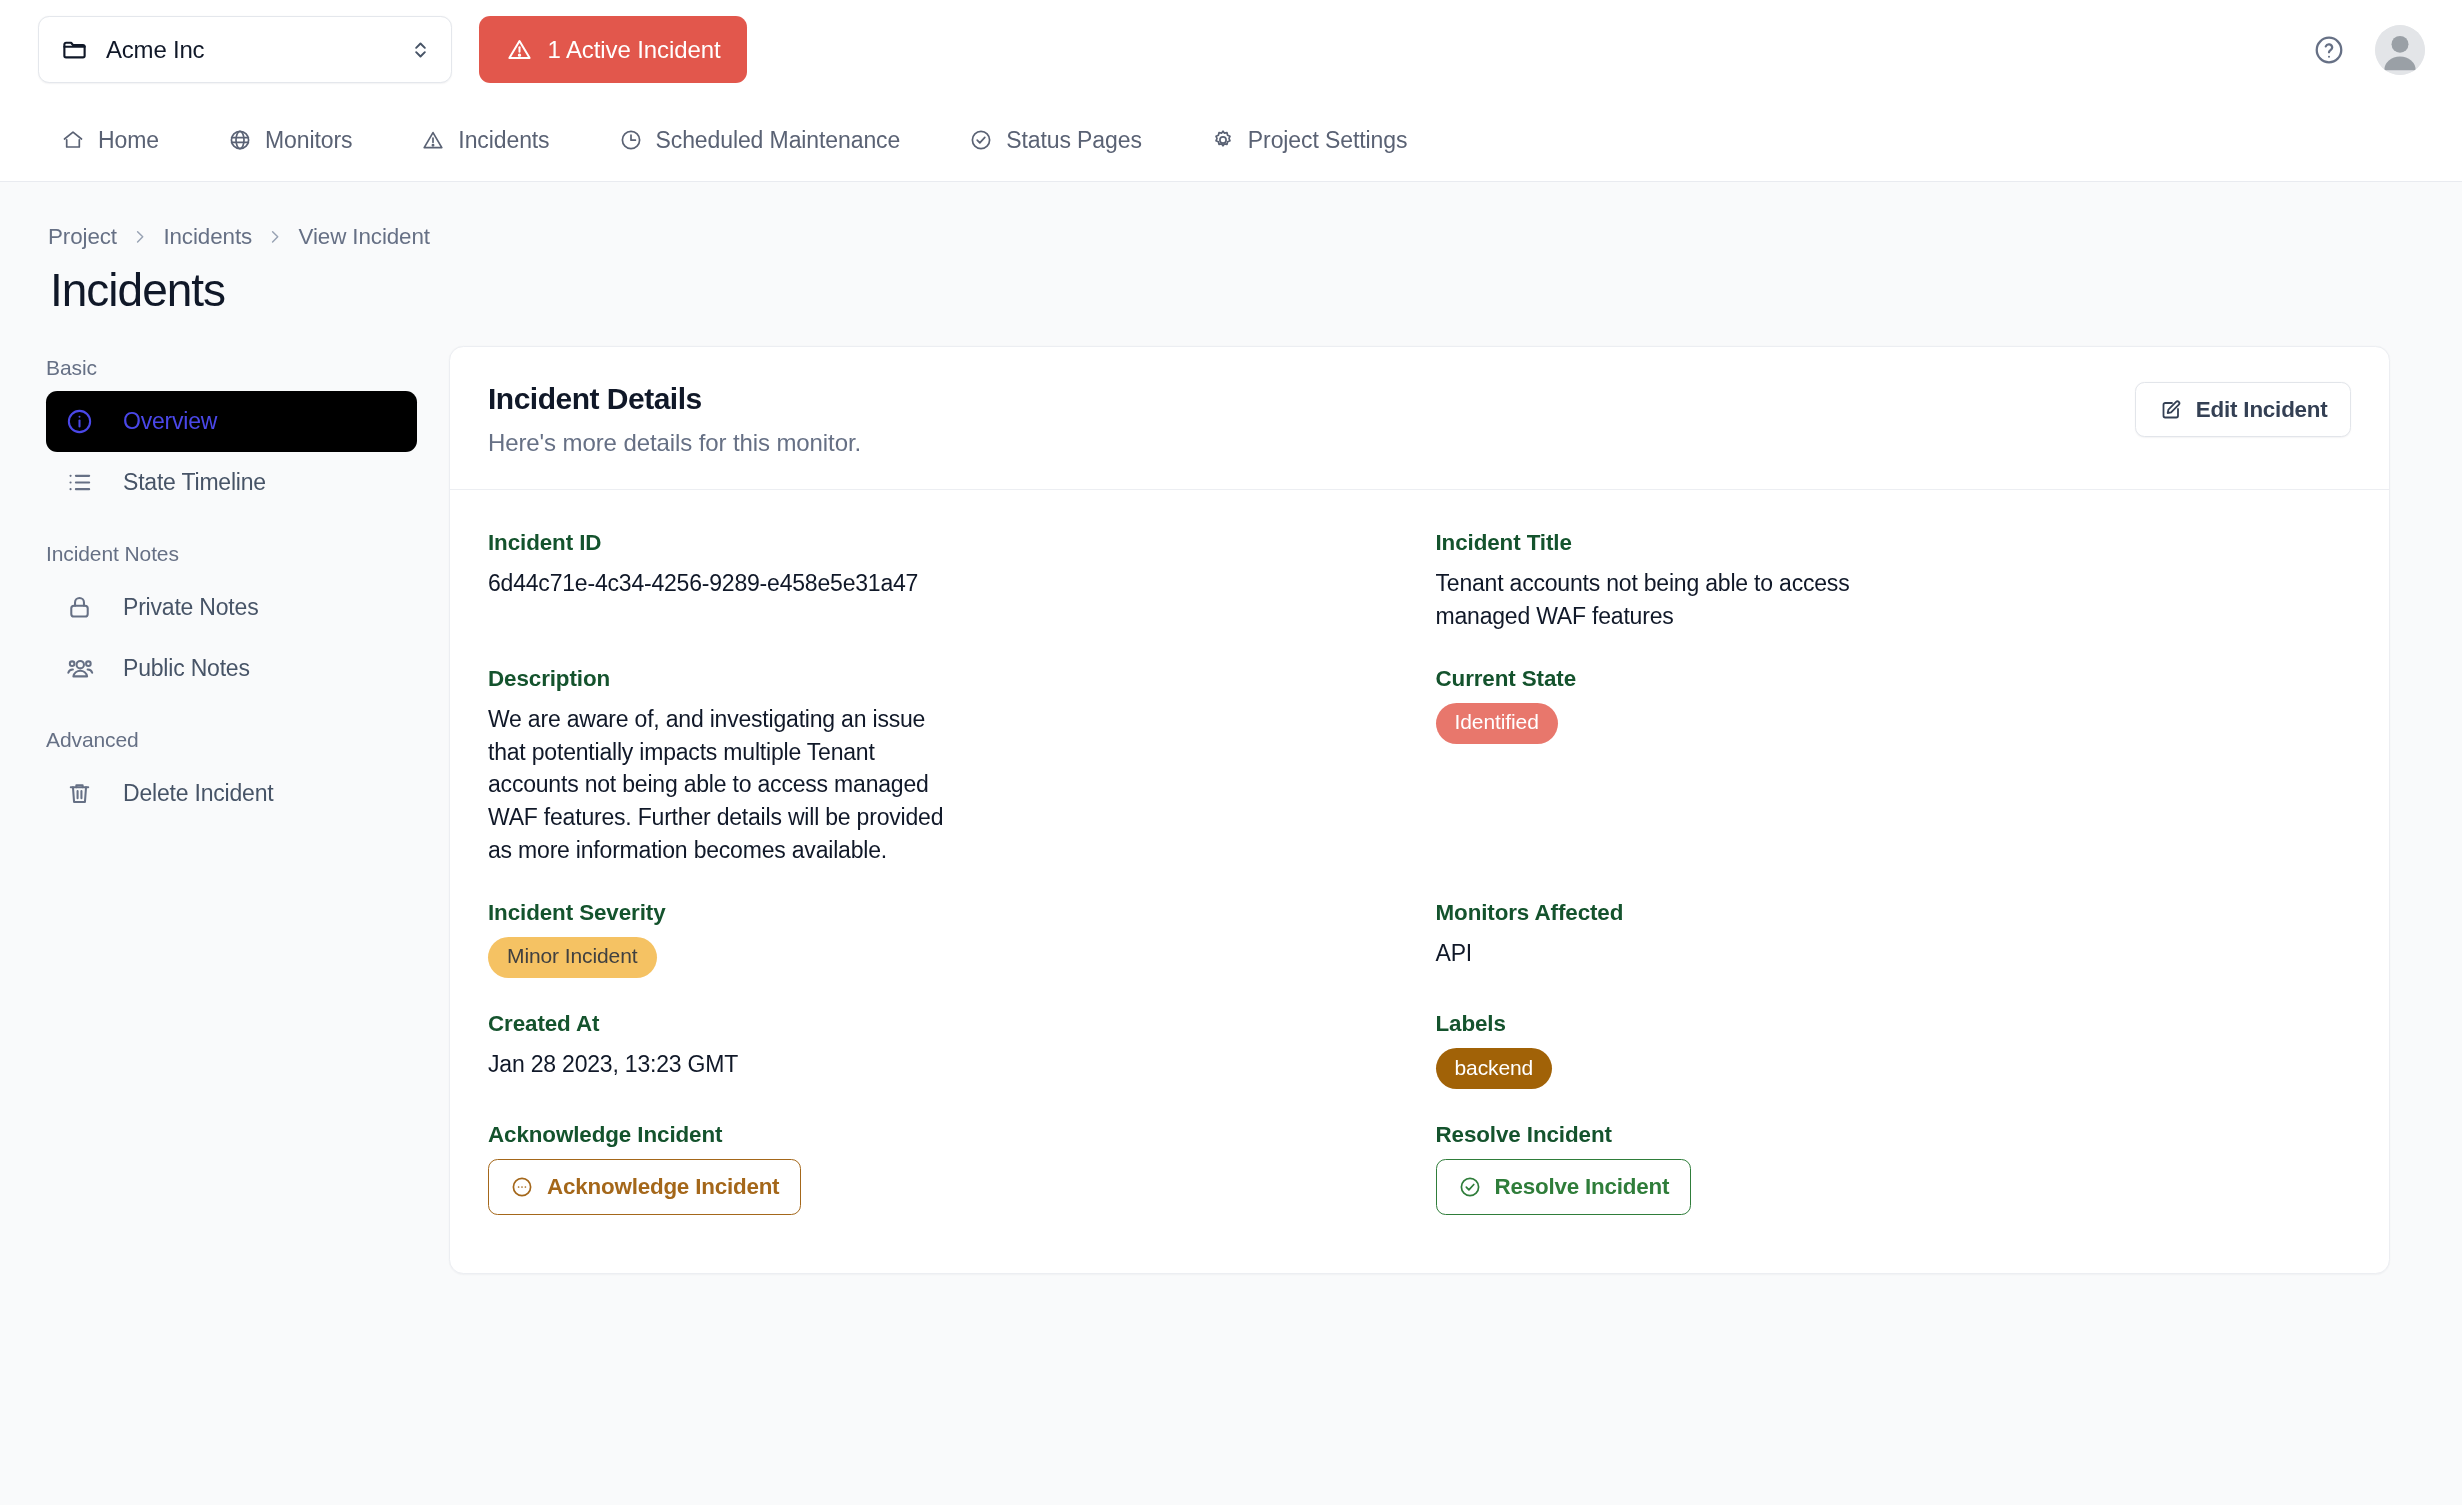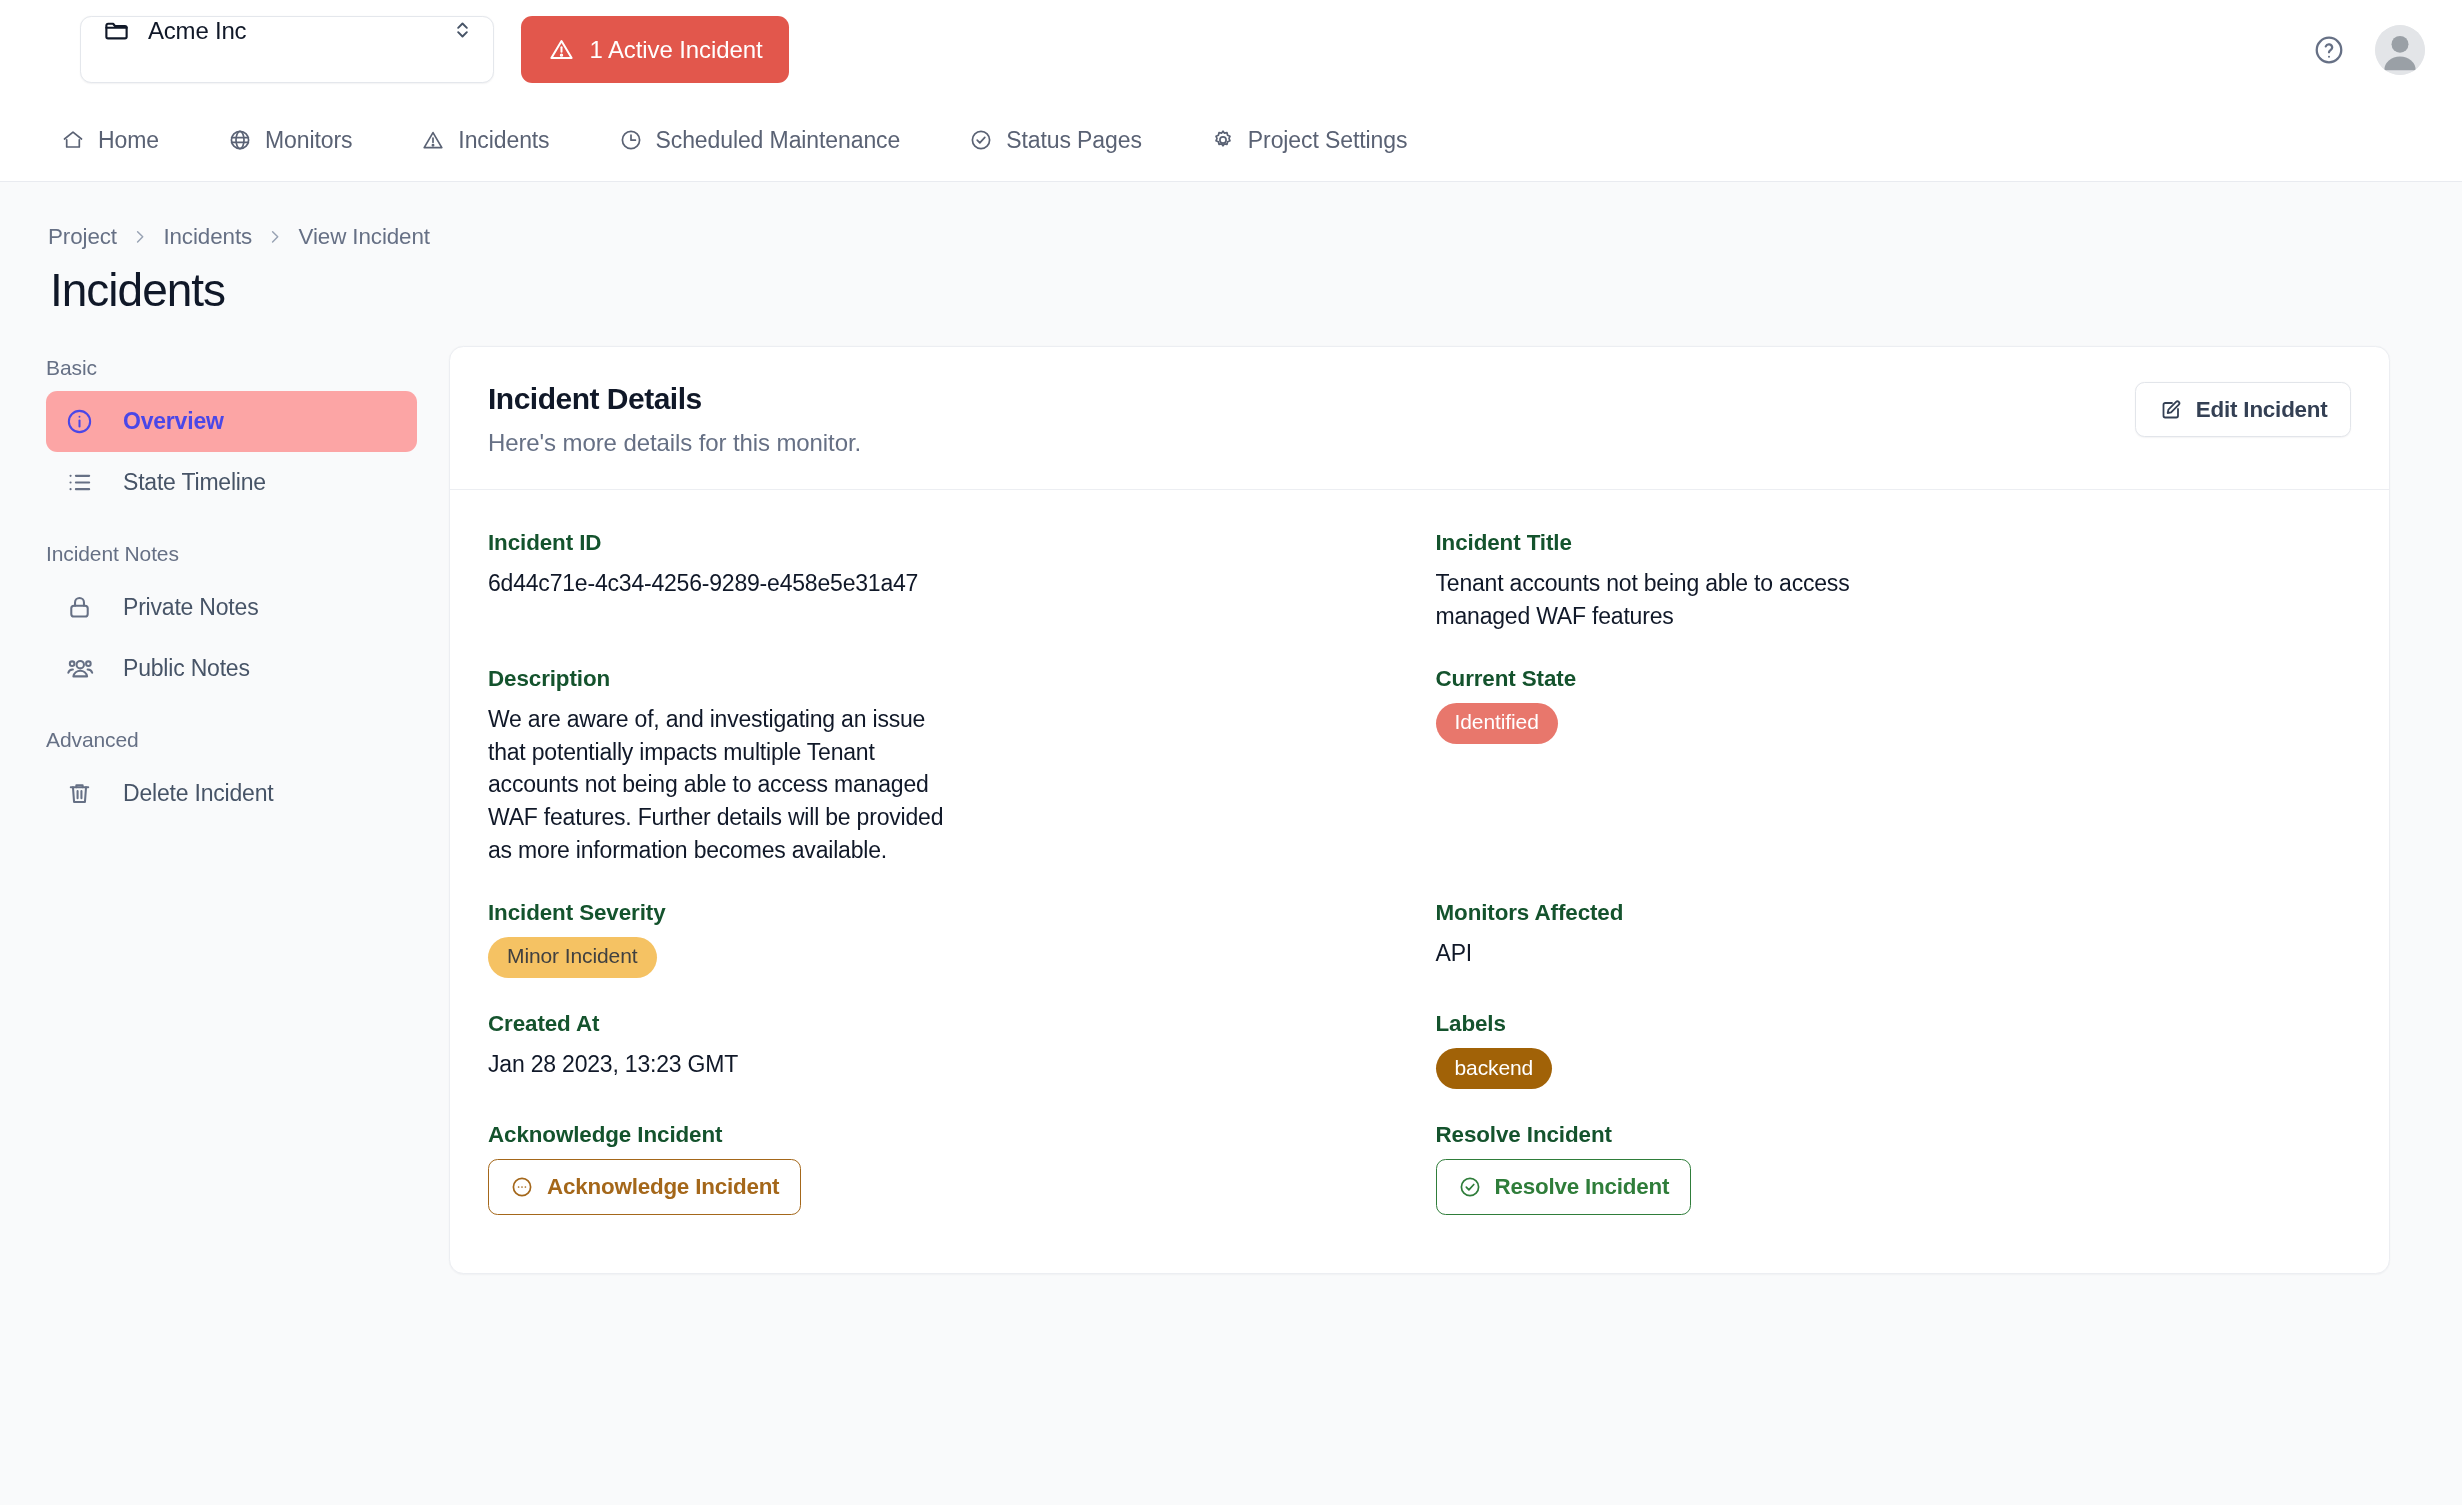--- a/index.html
+++ b/index.html
@@ -20,25 +20,24 @@
     align-items: center;
     padding: 0 37px 0 38px;
     position: relative;
   }
   .project-select {
     width: 414px;
     height: 67px;
     border: 1.6px solid #e4e7ec;
     border-radius: 11.2px;
     display: flex;
-    align-items: flex-start;
+    align-items: center;
     padding: 0 21px 0 22.4px;
     background: #fff;
     box-shadow: 0 0.8px 1.6px rgba(16,24,40,0.05);
-    margin-left: 42px;
   }
   .project-select .folder-icon { flex: 0 0 auto; margin-right: 17.6px; display:flex; }
   .project-select .proj-name {
     flex: 1 1 auto;
     font-size: 24px;
     color: #101828;
     letter-spacing: -0.2px;
   }
   .project-select .chev { flex: 0 0 auto; display: flex; }
 
@@ -150,23 +149,23 @@
     letter-spacing: -0.2px;
     cursor: pointer;
   }
   .side-item .side-ico {
     width: 37px;
     display: flex;
     align-items: center;
     margin-right: 21px;
   }
   .side-item.active {
-    background: #fca5a5;
+    background: #000000;
     color: #4a47e8;
-    font-weight: bold;
+    font-weight: normal;
   }
 
   
   .card-wrap { flex: 1 1 auto; padding-right: 72px; }
   .card {
     background: #ffffff;
     border: 1.6px solid #eceef2;
     border-radius: 14.4px;
     box-shadow: 0 0.8px 1.6px rgba(16,24,40,0.04);
     overflow: hidden;

